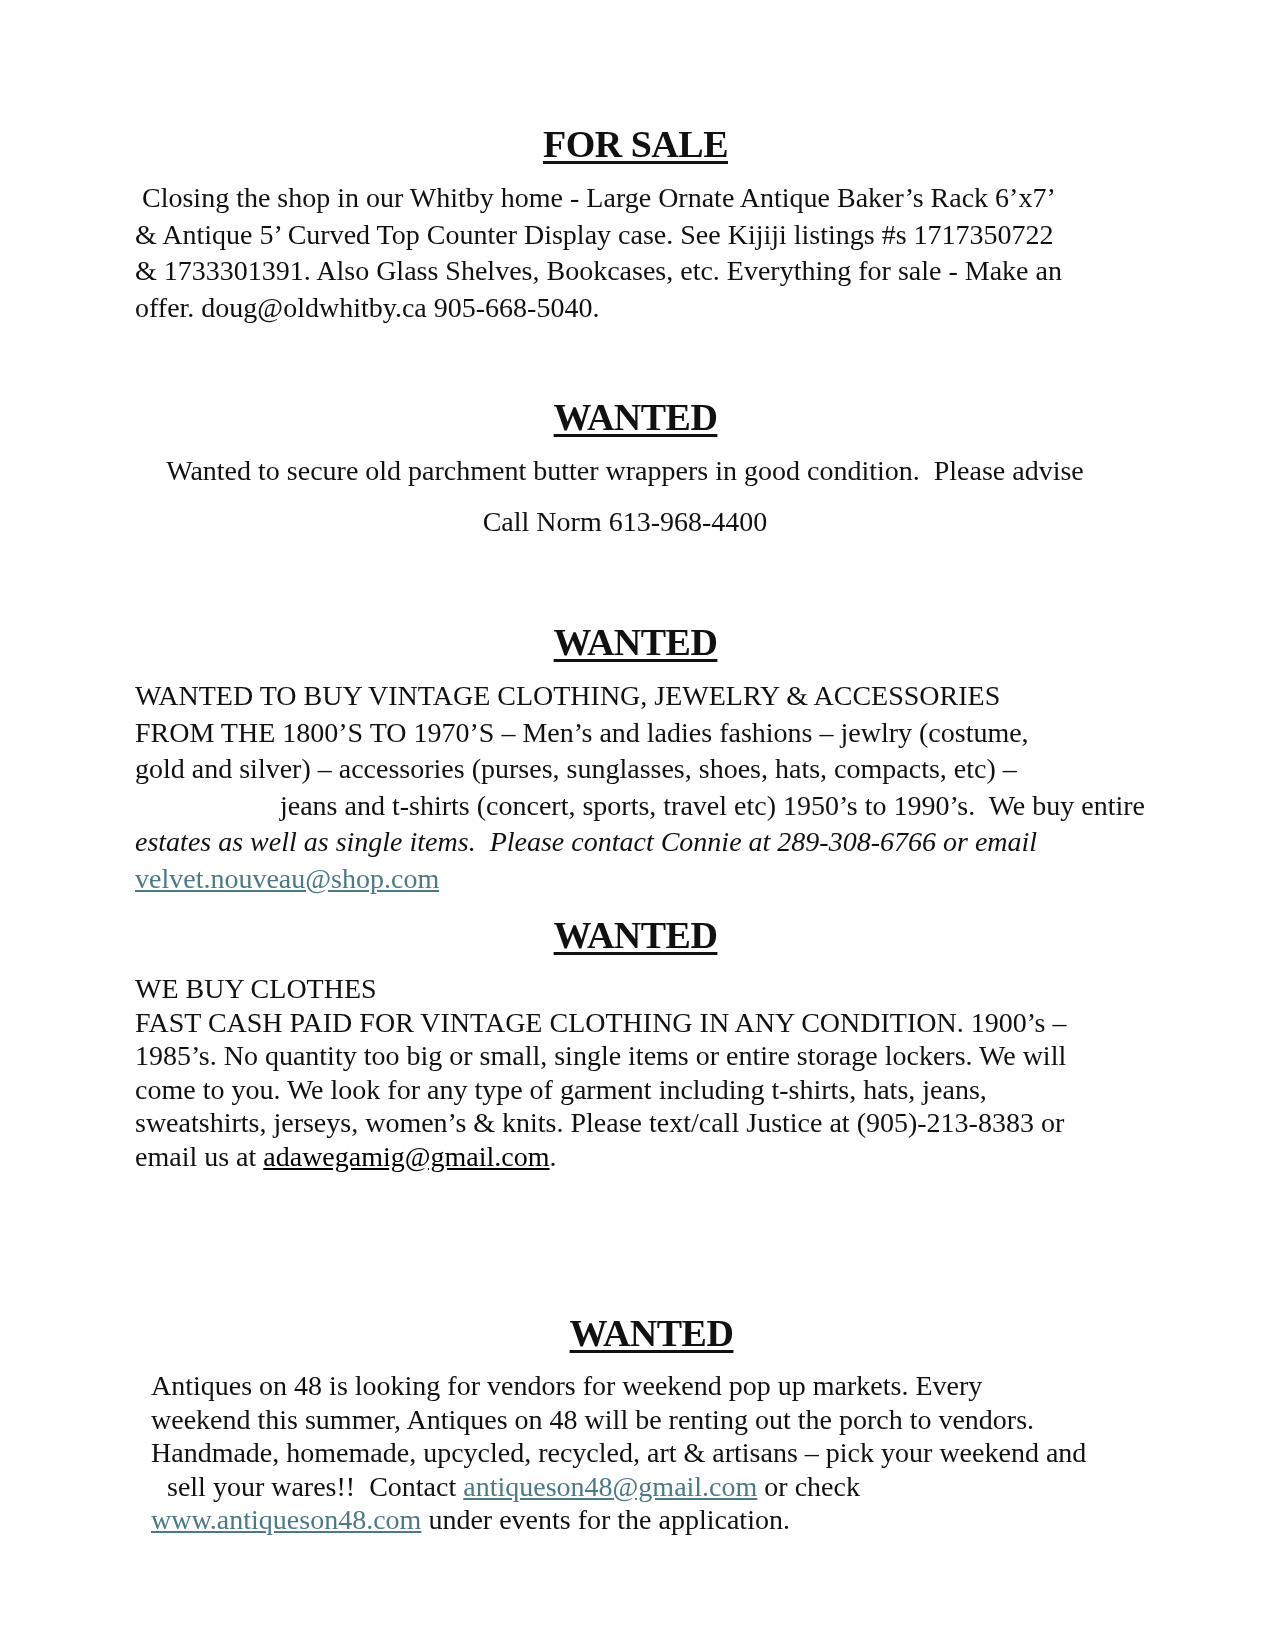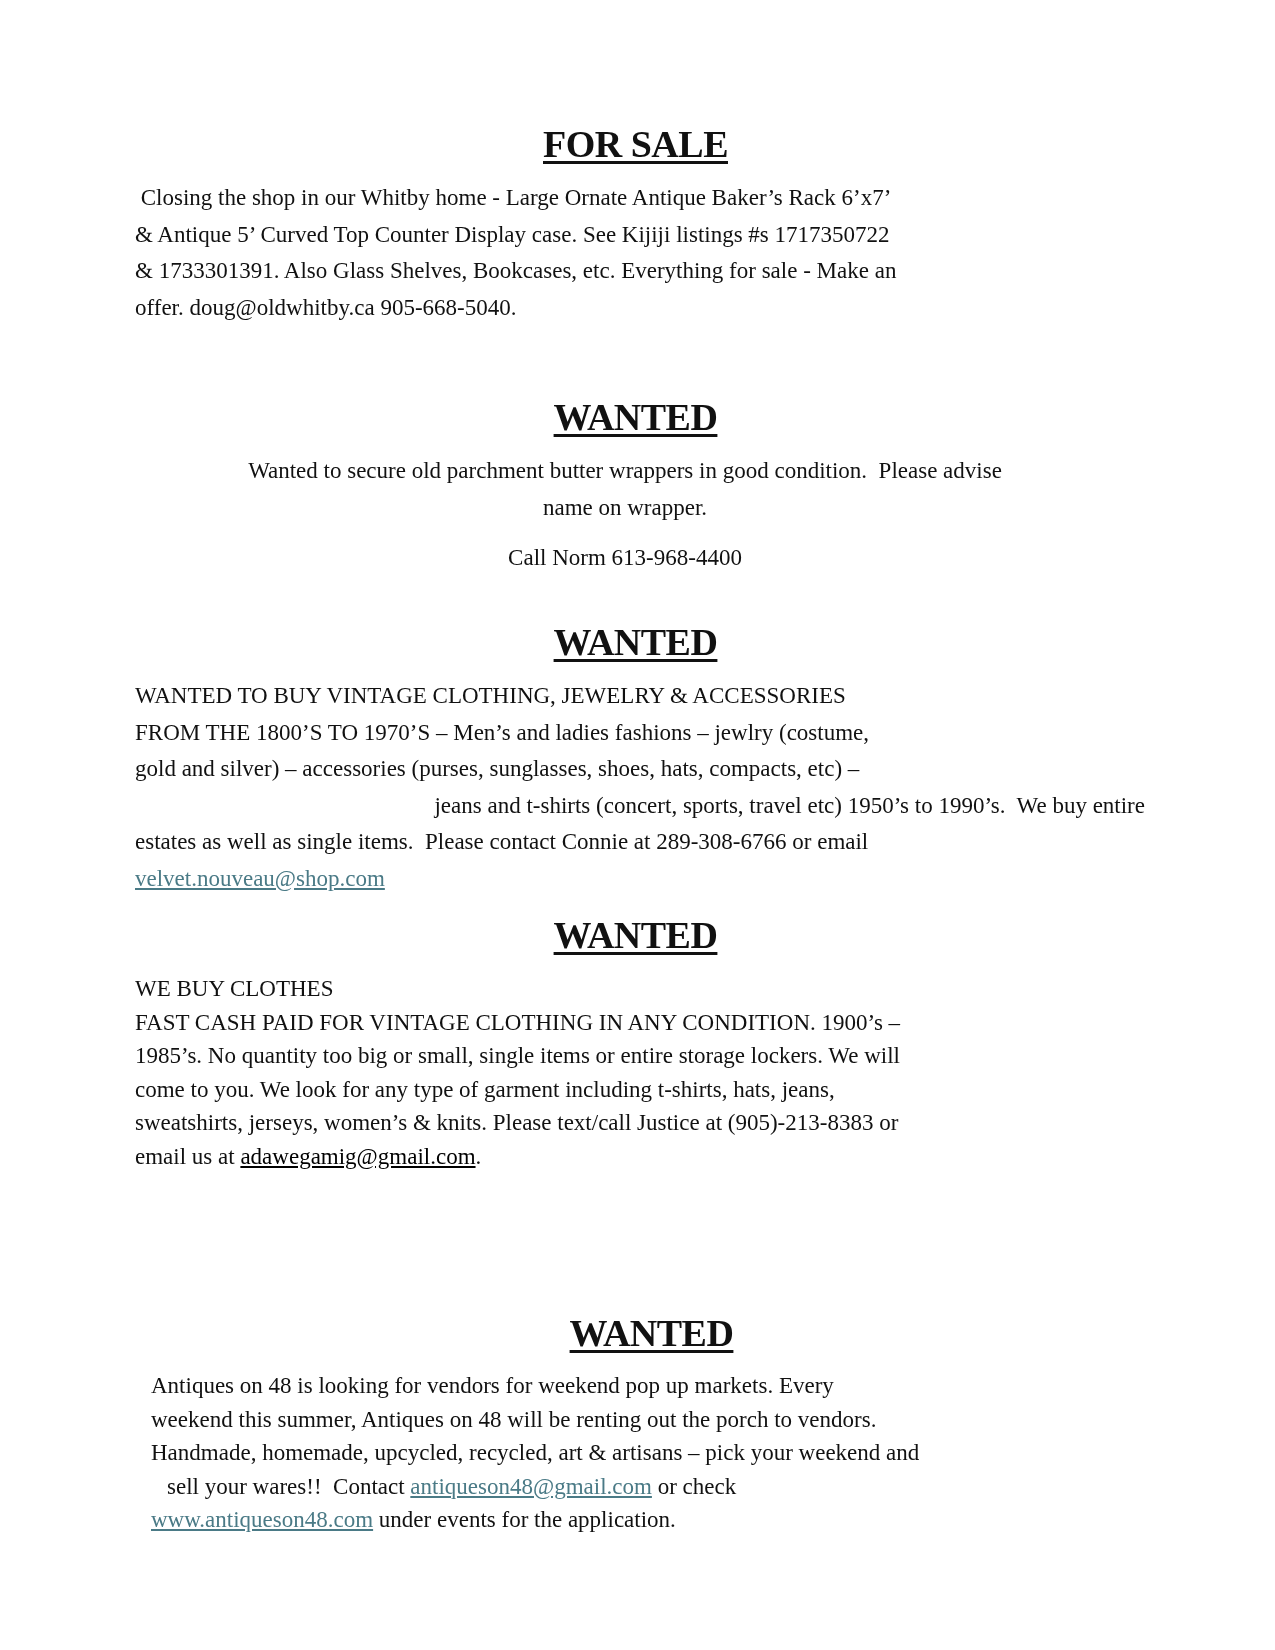--- a/index.html
+++ b/index.html
@@ -1,21 +1,21 @@
 <!DOCTYPE html>
 <html><head>
   <meta charset="utf-8">
   <style>
     html, body { margin: 0; padding: 0; background: #ffffff; }
     body { width: 1275px; height: 1650px; position: relative; overflow: hidden;
            font-family: "Liberation Serif", "DejaVu Serif", serif; color: #111111; }
     .heading { position: absolute; left: 0; width: 100%; text-align: center;
                font-weight: bold; font-size: 38px; line-height: 44px; letter-spacing: -0.5px; }
     .heading span { text-decoration: underline; text-decoration-thickness: 3px; text-underline-offset: 4px; margin-top: 44px; }
-    .block { position: absolute; font-size: 23px; line-height: 36.5px; }
+    .block { position: absolute; font-size: 28px; line-height: 36.5px; }
     .block p { margin: 0; }
     .center { text-align: center; }
     a.lnk-teal { color: #4a7a86; text-decoration: underline; }
     a.lnk-blue { color: #000000; text-decoration: underline; }
   </style>
 </head>
 <body>
 
 <div class="heading" style="top:122px; left:-2px;">
   <span>FOR SALE</span>
@@ -25,33 +25,32 @@
   <p>&amp; Antique 5’ Curved Top Counter Display case. See Kijiji listings #s 1717350722</p>
   <p>&amp; 1733301391. Also Glass Shelves, Bookcases, etc. Everything for sale - Make an</p>
   <p>offer. doug@oldwhitby.ca 905-668-5040.</p>
 </div>
 
 <div class="heading" style="top:395px; left:-2px;">
   <span>WANTED</span>
 </div>
 <div class="block center" style="top:453px; left:120px; width:1010px;">
   <p style="white-space:pre;">Wanted to secure old parchment butter wrappers in good condition.  Please advise</p>
-  <p>name on wrapper.</p>
   <p style="margin-top:14px;">Call Norm 613-968-4400</p>
 </div>
 
 <div class="heading" style="top:620px; left:-2px;">
   <span>WANTED</span>
 </div>
 <div class="block" style="top:678px; left:135px; width:1010px;">
   <p>WANTED TO BUY VINTAGE CLOTHING, JEWELRY &amp; ACCESSORIES</p>
   <p>FROM THE 1800’S TO 1970’S – Men’s and ladies fashions – jewlry (costume,</p>
   <p>gold and silver) – accessories (purses, sunglasses, shoes, hats, compacts, etc) –</p>
   <p style="white-space:pre;text-align:right;">jeans and t-shirts (concert, sports, travel etc) 1950’s to 1990’s.  We buy entire</p>
-  <p style="white-space:pre;">estates as well as single items.  Please contact Connie at 289-308-6766 or email</p>
+  <p style="white-space:pre;font-style:italic;">estates as well as single items.  Please contact Connie at 289-308-6766 or email</p>
   <p>
     <a class="lnk-teal" href="#">velvet.nouveau@shop.com</a>
   </p>
 </div>
 
 <div class="heading" style="top:913px; left:-2px;">
   <span>WANTED</span>
 </div>
 <div class="block" style="top:972px; left:135px; width:1020px; line-height:33.6px;">
   <p>WE BUY CLOTHES</p>

